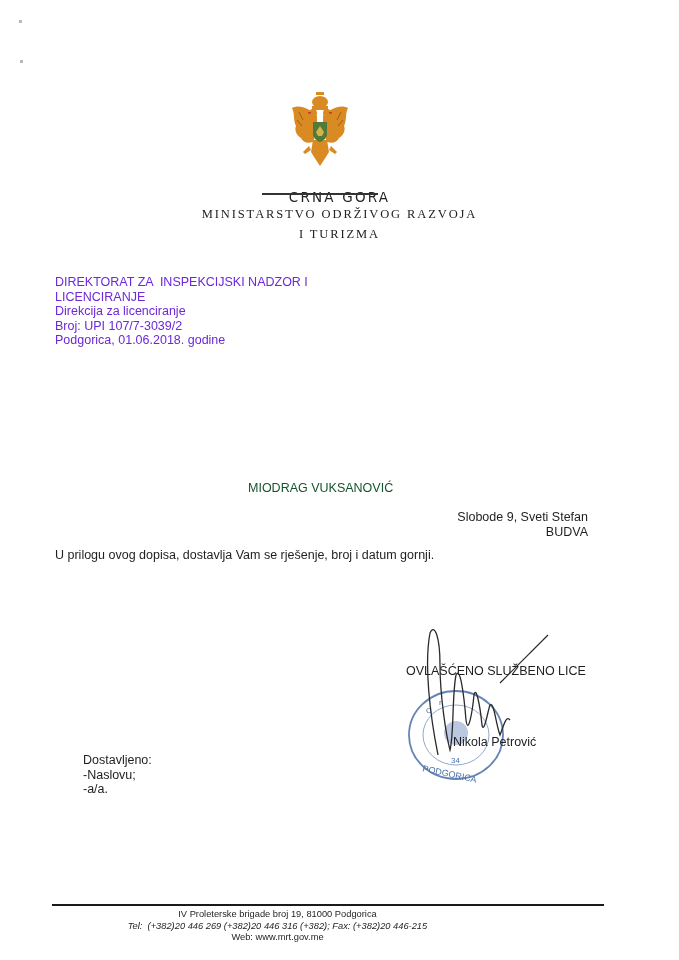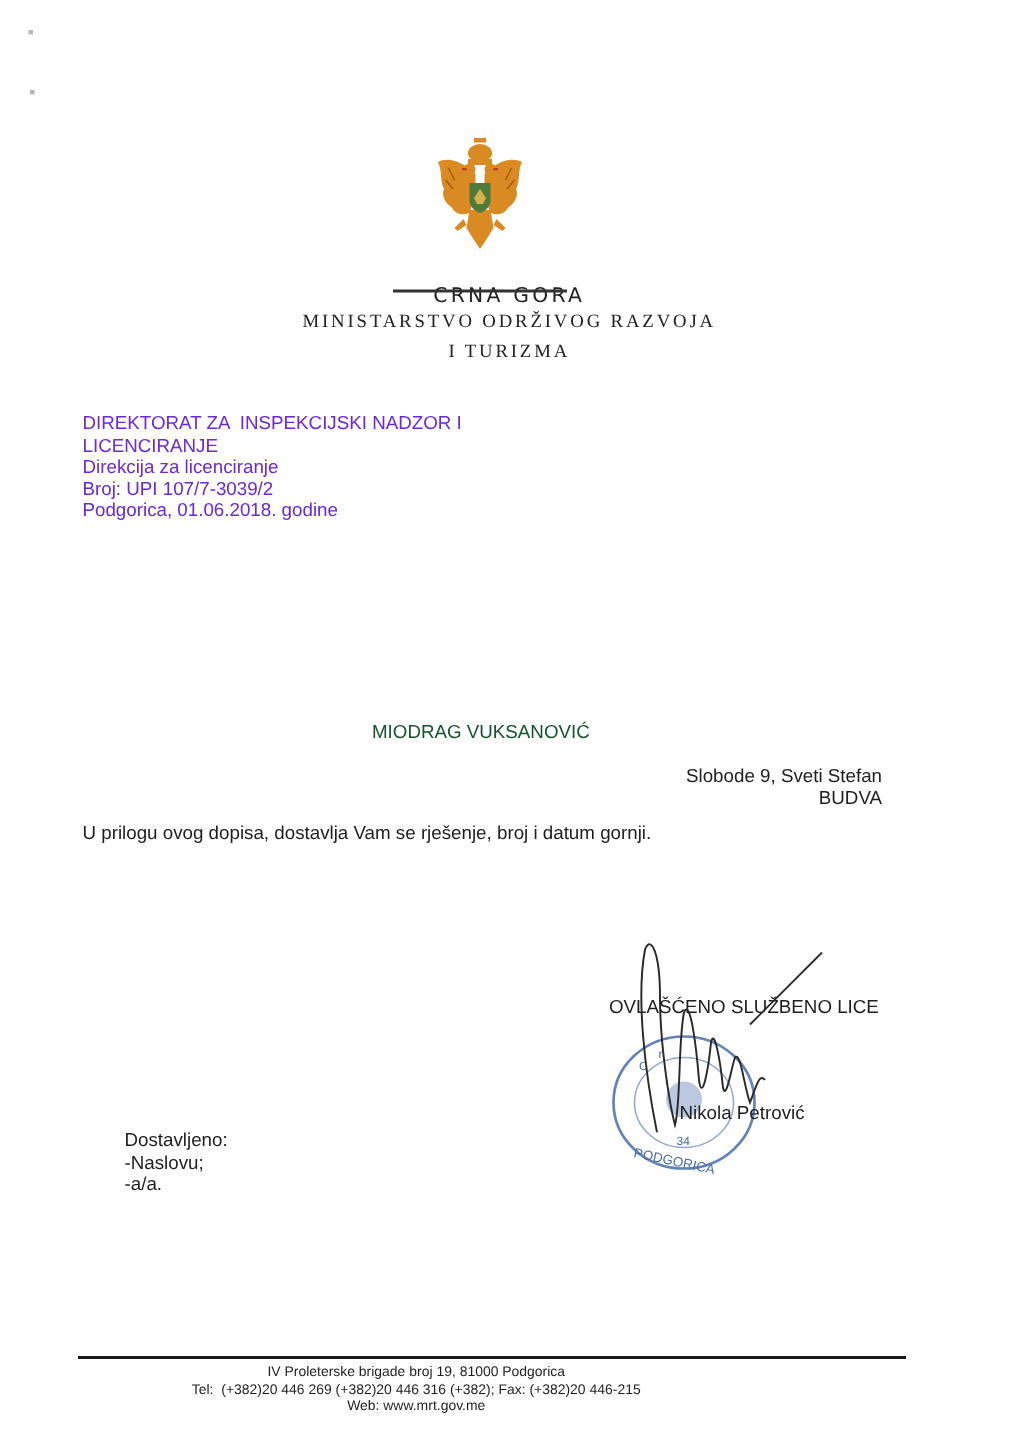--- a/index.html
+++ b/index.html
@@ -104,15 +104,15 @@
 
 <div class="delivered">
   <div>Dostavljeno:</div>
   <div>-Naslovu;</div>
   <div>-a/a.</div>
 </div>
 
 <div class="footer-rule"></div>
 <div class="footer">
   <div>IV Proleterske brigade broj 19, 81000 Podgorica</div>
-  <div style="white-space:pre;">Tel:  (+382)20 446 269 (+382)20 446 316 (+382); Fax: (+382)20 446-215</div>
+  <div style="white-space:pre;font-style:italic;">Tel:  (+382)20 446 269 (+382)20 446 316 (+382); Fax: (+382)20 446-215</div>
   <div>Web: www.mrt.gov.me</div>
 </div>
 
 </body></html>

